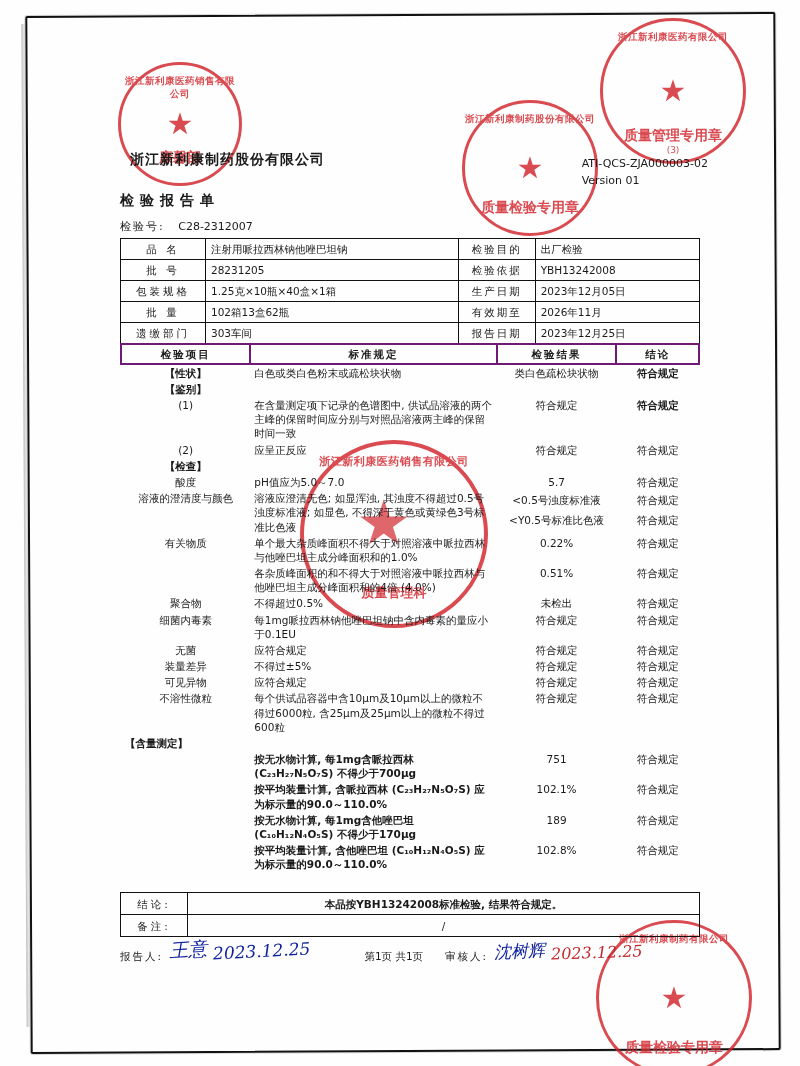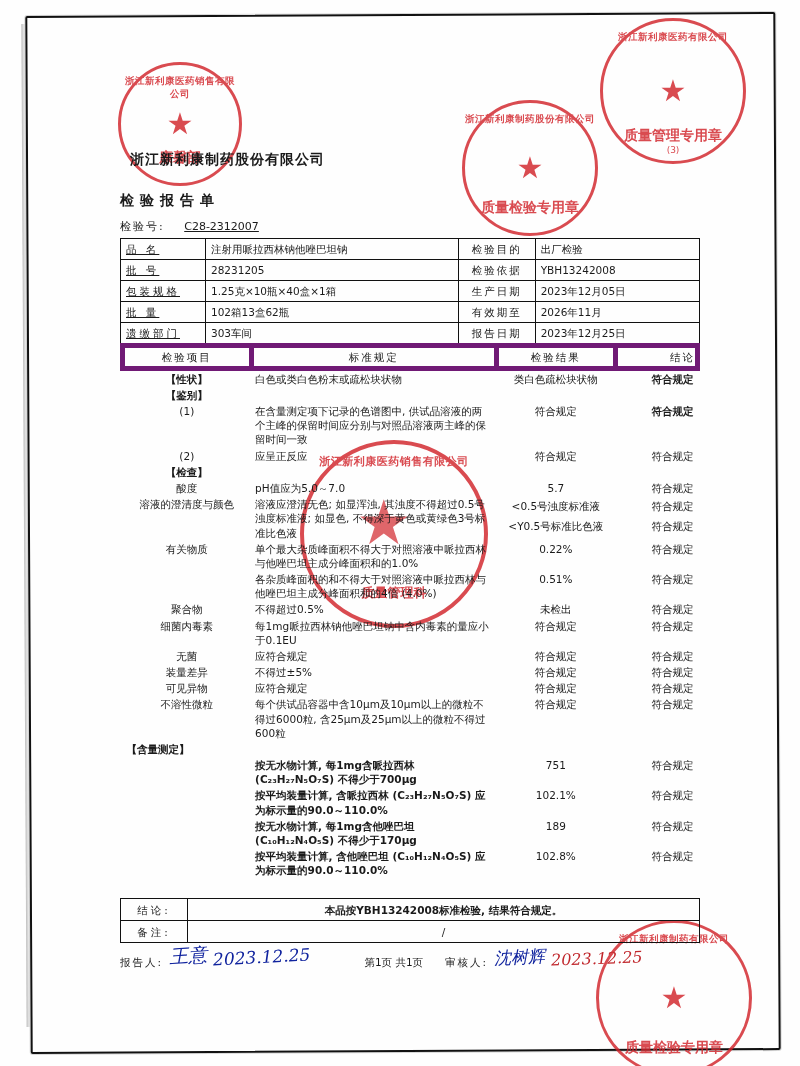--- a/index.html
+++ b/index.html
@@ -46,42 +46,42 @@
   .title{
     text-align:left;font-size:14px;font-weight:bold;letter-spacing:6px;
     margin-top:22px;margin-bottom:10px;
   }
   table.meta{
     width:100%;border-collapse:collapse;font-size:10.5px;
   }
   table.meta td{
     border:1px solid #111;padding:2px 5px;height:16px;
   }
-  .lbl{width:74px;text-align:left;letter-spacing:3px;text-decoration:underline;}
+  .lbl{width:74px;text-align:center;letter-spacing:3px;}
   .lbl2{width:66px;text-align:center;letter-spacing:2px;}
   .val{padding-left:8px;}
   .caseno{
     font-size:11px;margin-bottom:3px;
   }
   .caseno .k{letter-spacing:2px;}
-  .caseno .v{margin-left:16px;text-decoration:underline;}
+  .caseno .v{margin-left:10px;}
   table.result{
     width:100%;border-collapse:collapse;font-size:10.5px;margin-top:-1px;
   }
   table.result th{
-    border:5px solid #701a75;font-weight:normal;padding:2px 0;letter-spacing:2px;
+    border:2px solid #701a75;font-weight:bold;padding:2px 0;letter-spacing:2px;
     font-size:10.5px;
   }
   table.result td{
     padding:1px 4px;vertical-align:top;
   }
   .col1{width:130px;text-align:center;}
   .col2{width:252px;}
   .col3{width:118px;text-align:center;}
-  .col4{width:80px;text-align:right;}
+  .col4{width:80px;text-align:center;}
   .sec{font-weight:bold;}
   .b{font-weight:bold;}
   .rowpad td{padding-top:3px;}
   table.bottom{
     width:100%;border-collapse:collapse;font-size:10.5px;margin-top:20px;
   }
   table.bottom td{
     border:1px solid #111;padding:3px 5px;height:15px;
   }
   .bl{width:56px;text-align:center;letter-spacing:3px;}
@@ -157,20 +157,24 @@
   <div class="stamp" style="left:596px;top:920px;width:150px;height:150px;">
     <div class="stamp-top">浙江新利康制药有限公司</div>
     <div class="star">★</div>
     <div class="sub">质量检验专用章</div>
   </div>
 
   <div class="doc">
 
     <div class="company">浙江新利康制药股份有限公司</div>
 
+    <div class="doc-code">
+      <div>ATI-QCS-ZJA000003-02</div>
+      <div>Version 01</div>
+    </div>
 
     <div class="title">检验报告单</div>
 
     <div class="caseno">
       <span class="k">检验号:</span>
       <span class="v">C28-2312007</span>
     </div>
 
     <table class="meta">
       <tbody>

